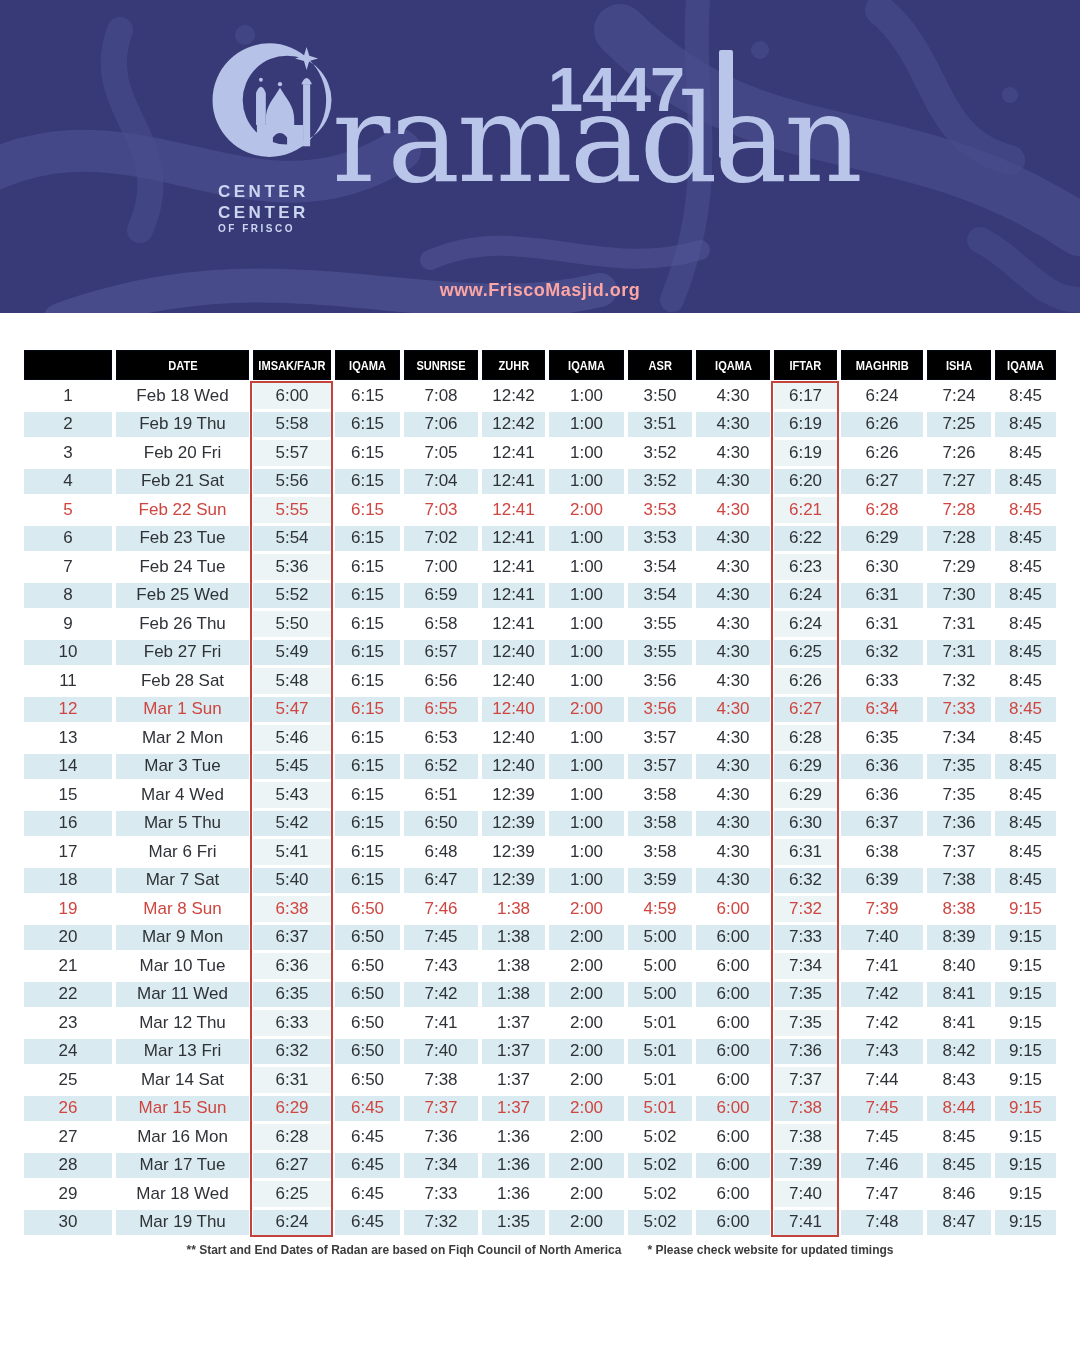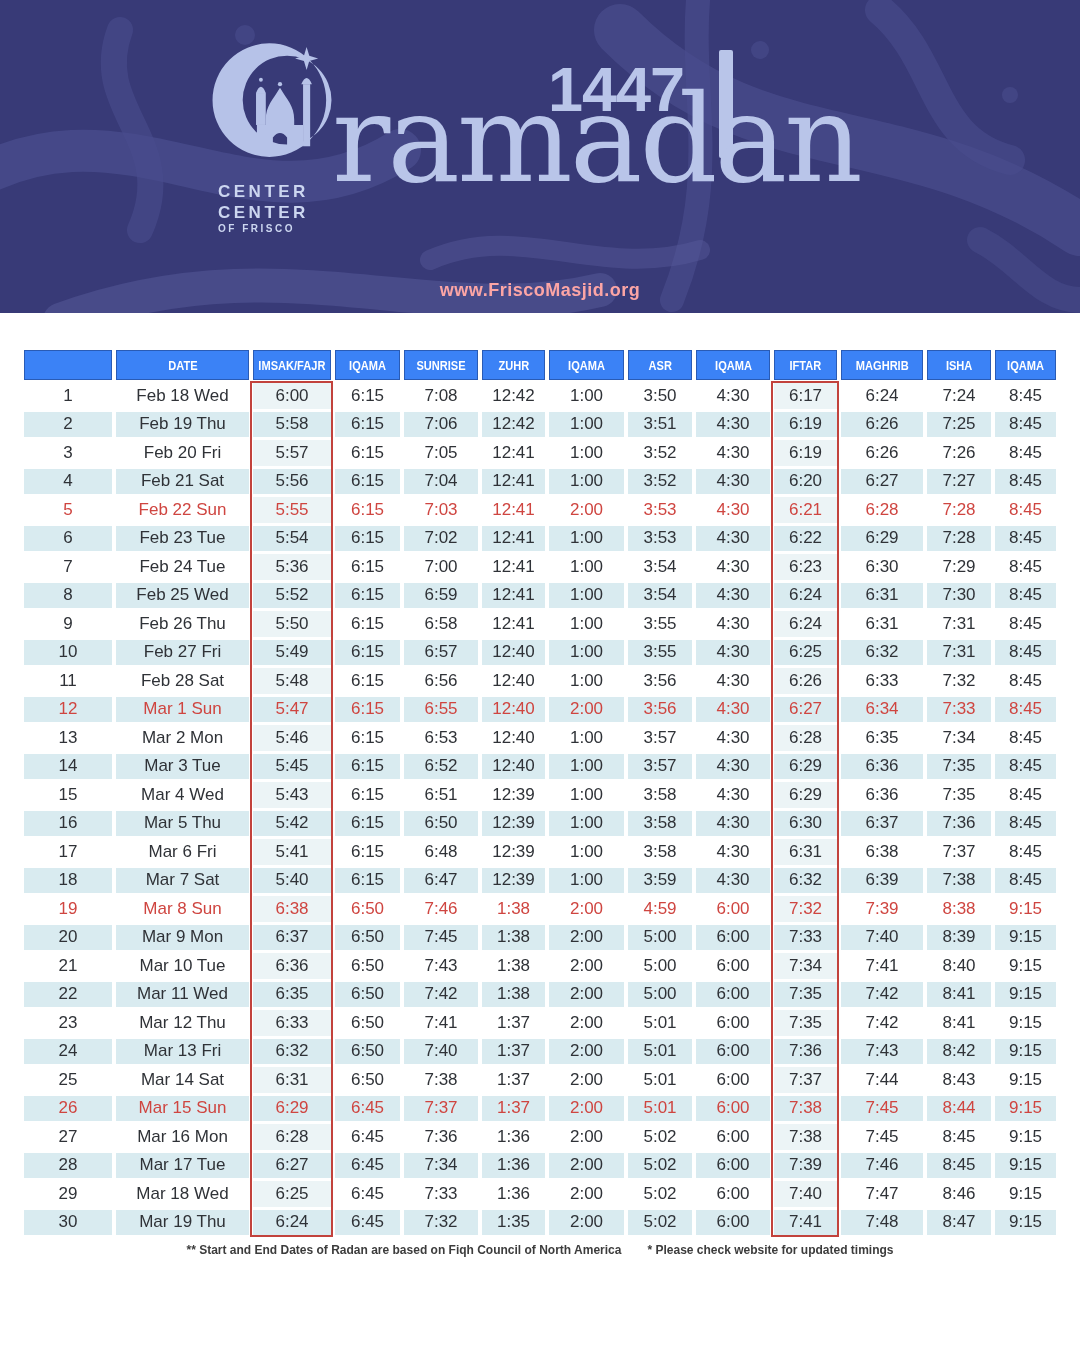--- a/index.html
+++ b/index.html
@@ -21,21 +21,21 @@
   .hero-url{position:absolute;bottom:12px;width:100%;text-align:center;color:#fca5a5;
             font-weight:bold;font-size:18px;letter-spacing:0.5px;}
 
   
   .table-section{margin-top:37px;}
   .table-wrap{position:relative;width:1032px;margin:0 auto;
               --cols:88px 133px 78px 65px 74px 63px 75px 64px 74px 63px 82px 64px 61px;}
   .thead{display:grid;grid-template-columns:var(--cols);column-gap:4px;height:30px;}
   .trow{display:grid;grid-template-columns:var(--cols);column-gap:4px;height:25.5px;margin-top:3px;}
   .c{display:flex;align-items:center;justify-content:center;font-size:17px;color:#2f3237;}
-  .th{background:#3b82f6;color:#ffffff;font-weight:bold;font-size:13.5px;
+  .th{background:#000000;color:#ffffff;font-weight:bold;font-size:13.5px;
       box-shadow:inset 0 0 0 1px rgba(10,20,60,.35);}
   .th span{display:inline-block;transform:scaleX(.82);white-space:nowrap;}
   .trow:nth-child(even) .c{background:#d9ebf0;}
   .trow:nth-child(odd) .c.hl{background:#ecf4f6;}
   .trow.red .c{color:#cf4540;}
 
   .red-col{position:absolute;top:31px;height:856px;border:2px solid #c2423c;
            pointer-events:none;box-sizing:border-box;}
   .red-col.imsak{left:226px;width:83px;}
   .red-col.iftar{left:747px;width:68px;}

